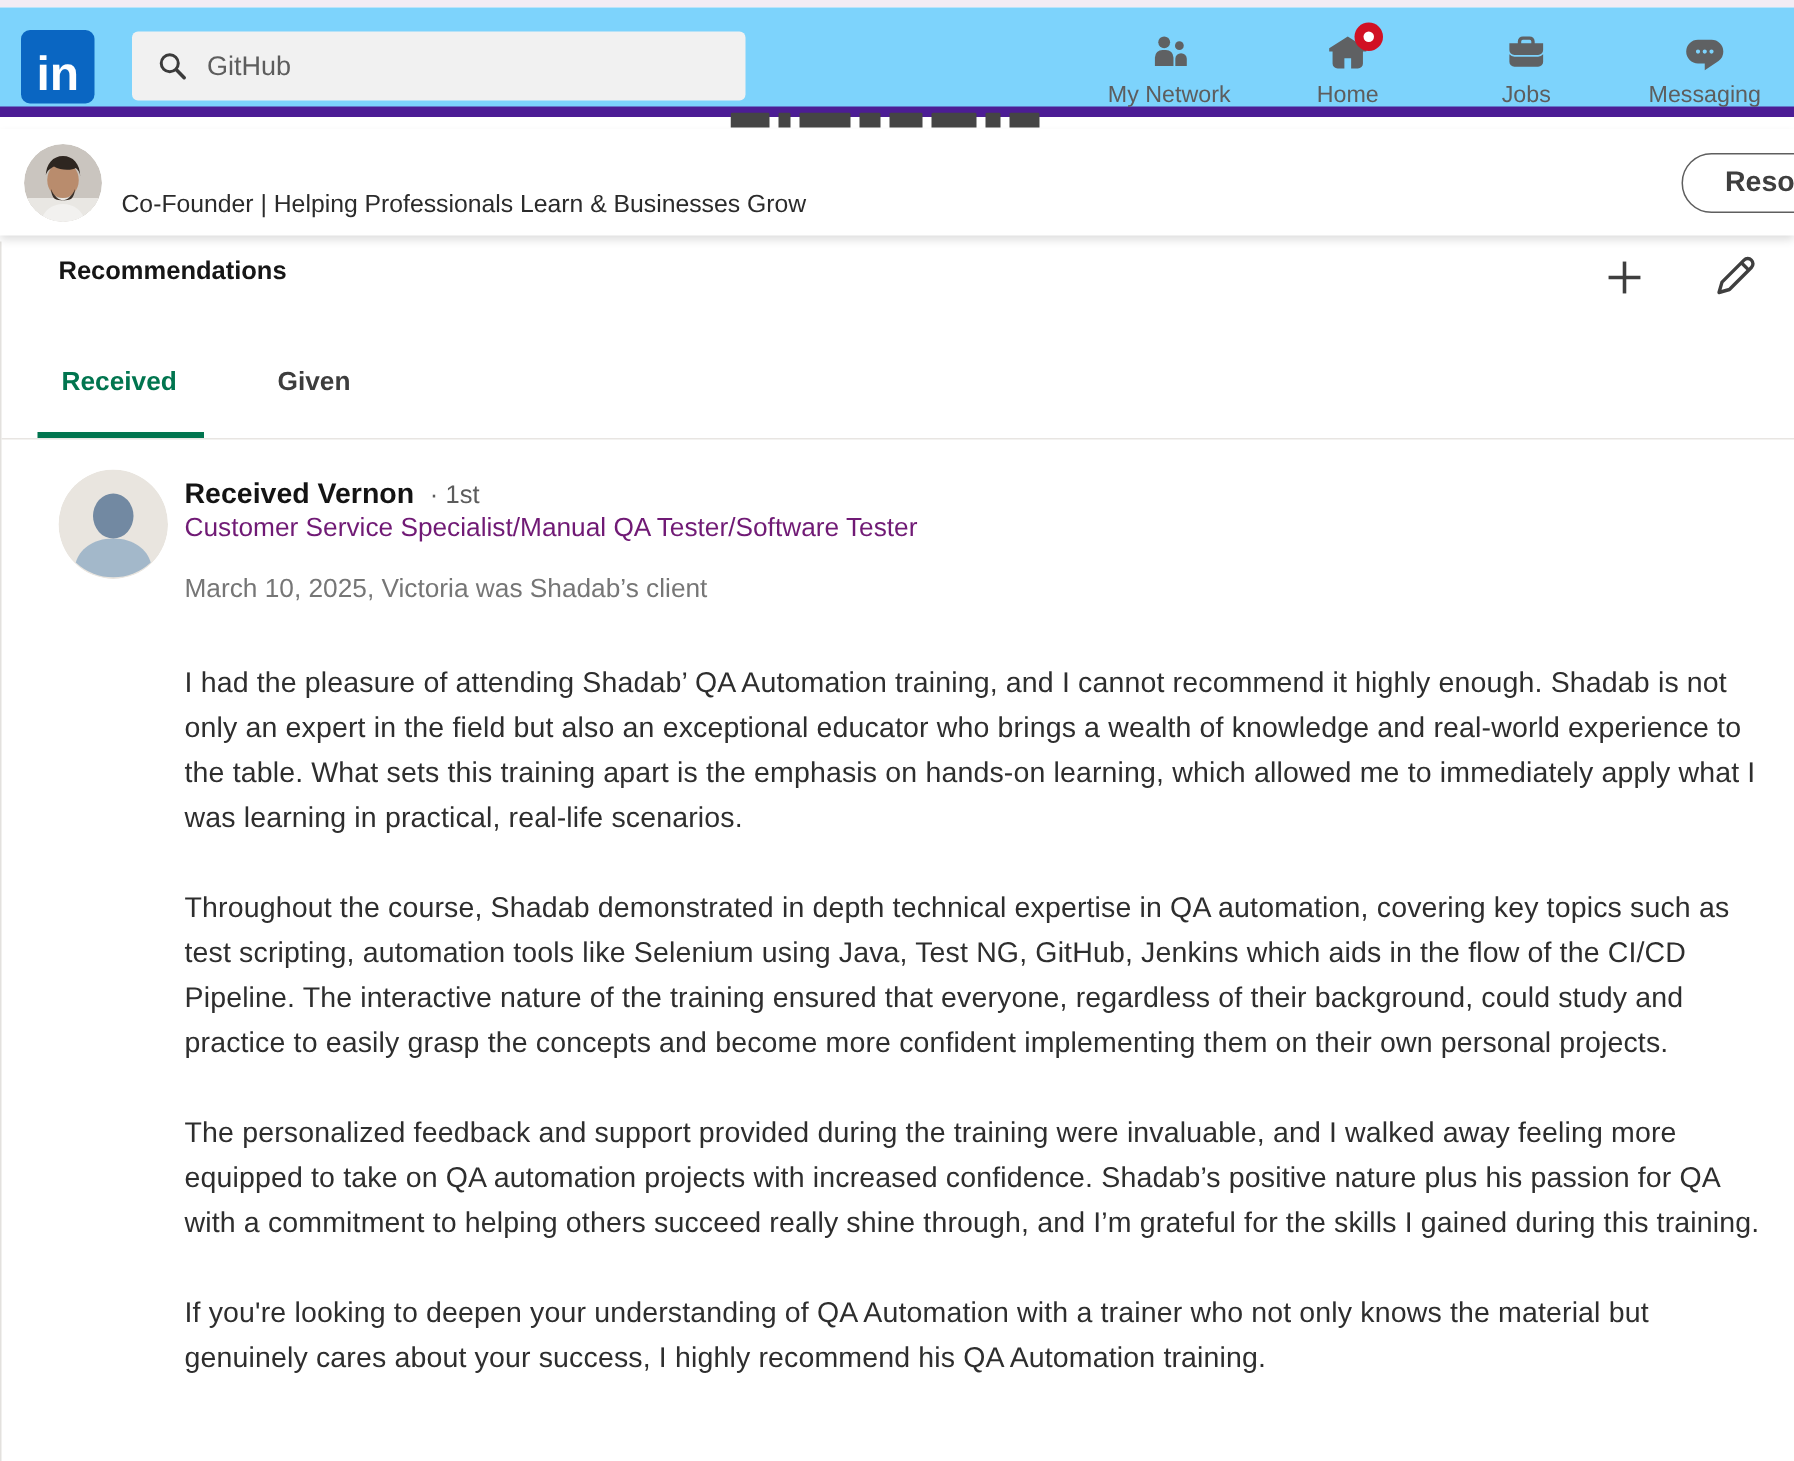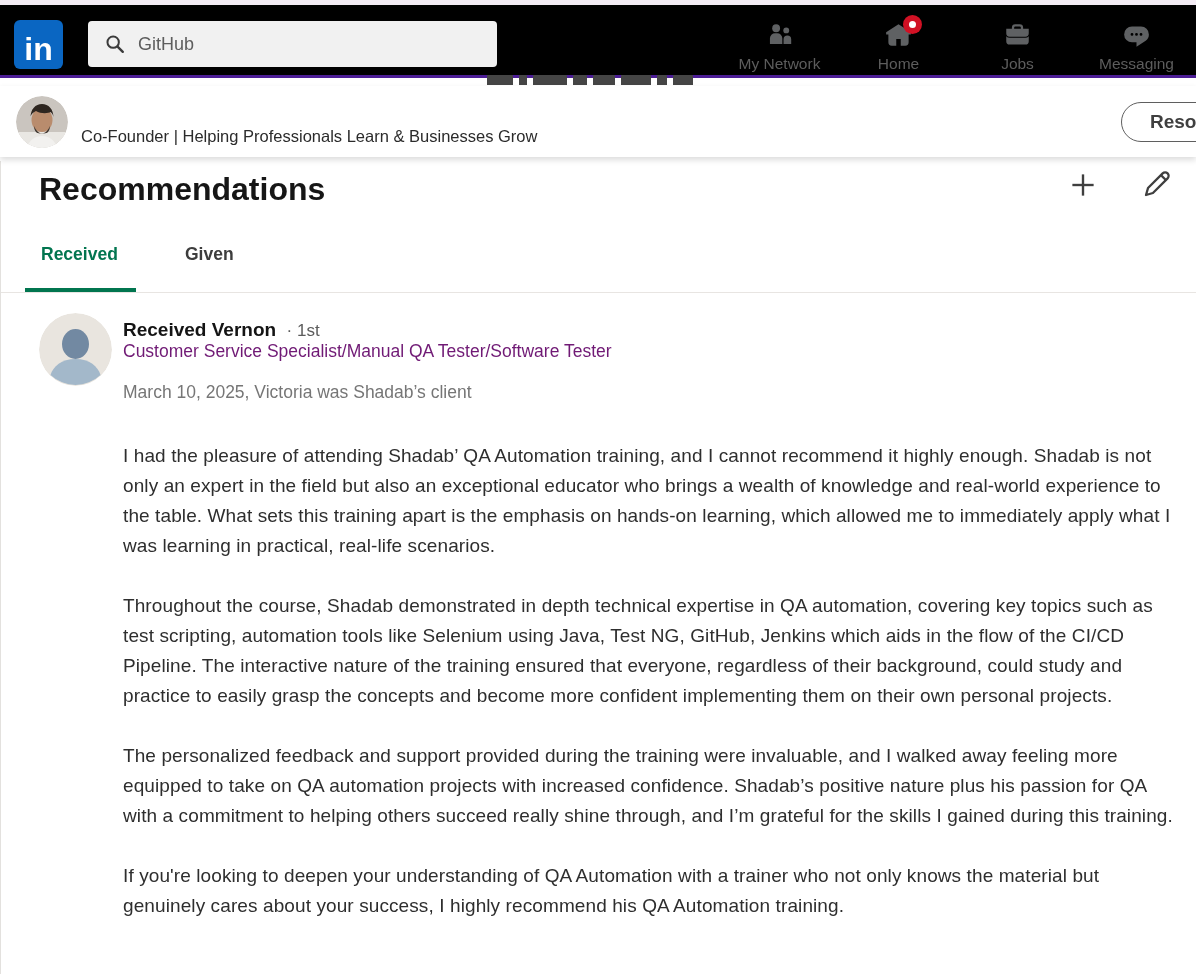--- a/index.html
+++ b/index.html
@@ -5,22 +5,22 @@
   * { margin:0; padding:0; box-sizing:border-box; }
   html,body { width:1196px; height:974px; overflow:hidden; background:#fff;
     font-family:"Liberation Sans","DejaVu Sans",sans-serif; }
   .abs { position:absolute; }
   #canvas { position:relative; width:1196px; height:974px; background:#fff; }
 
   
   #top-strip { left:0; top:0; width:1196px; height:5px; background:#f3ecf4; }
 
   
-  #navbar { left:0; top:5px; width:1196px; height:73px; background:#000000;
-    border-bottom:3px solid #4c1d95; }
+  #navbar { left:0; top:5px; width:1196px; height:73px; background:#7dd3fc;
+    border-bottom:7px solid #4c1d95; }
   #logo { position:absolute; left:14px; top:15px; width:49px; height:49px;
     background:#0a66c2; border-radius:6px; color:#fff; font-weight:700;
     font-size:32px; display:flex; align-items:flex-end; justify-content:center;
     padding-bottom:4px; line-height:1; }
   #search-box { position:absolute; left:88px; top:16px; width:409px; height:46px;
     background:#f1f1f1; border-radius:4px; display:flex; align-items:center;
     padding-left:16px; }
   #search-box svg { flex:0 0 auto; }
   #search-placeholder { color:#5d5d5d; font-size:18px; margin-left:12px; }
   #nav-items { position:absolute; right:0; top:0; height:80px; display:flex; }
@@ -52,21 +52,21 @@
   #profile-headline { position:absolute; left:81px; top:41px; font-size:16.5px;
     color:#2b2b2b; white-space:nowrap; }
   #resources-button { position:absolute; left:1121px; top:16px; height:40px;
     width:150px; border:1.5px solid #5f5f5f; border-radius:20px; background:#fff;
     font-size:19px; font-weight:600; color:#3f3f3f; text-align:left;
     padding-left:28px; font-family:inherit; cursor:pointer; }
 
   
   #main-card { left:0; top:161px; width:1196px; height:813px; background:#fff;
     border-left:1px solid #e3e1de; }
-  #section-title { position:absolute; left:38px; top:10px; font-size:32px;
+  #section-title { position:absolute; left:38px; top:10px; font-size:17px;
     font-weight:700; color:#161616;text-align:center; }
   #add-btn { position:absolute; left:1066px; top:9px; width:32px; height:32px;
     background:none; border:none; cursor:pointer; padding:0; }
   #edit-btn { position:absolute; left:1138px; top:8px; width:34px; height:34px;
     background:none; border:none; cursor:pointer; padding:0; }
 
   .tab { position:absolute; top:83px; font-size:17.5px; font-weight:600;
     cursor:pointer; }
   #tab-received { left:40px; color:#01754f; }
   #tab-given { left:184px; color:#3d3d3d; }

